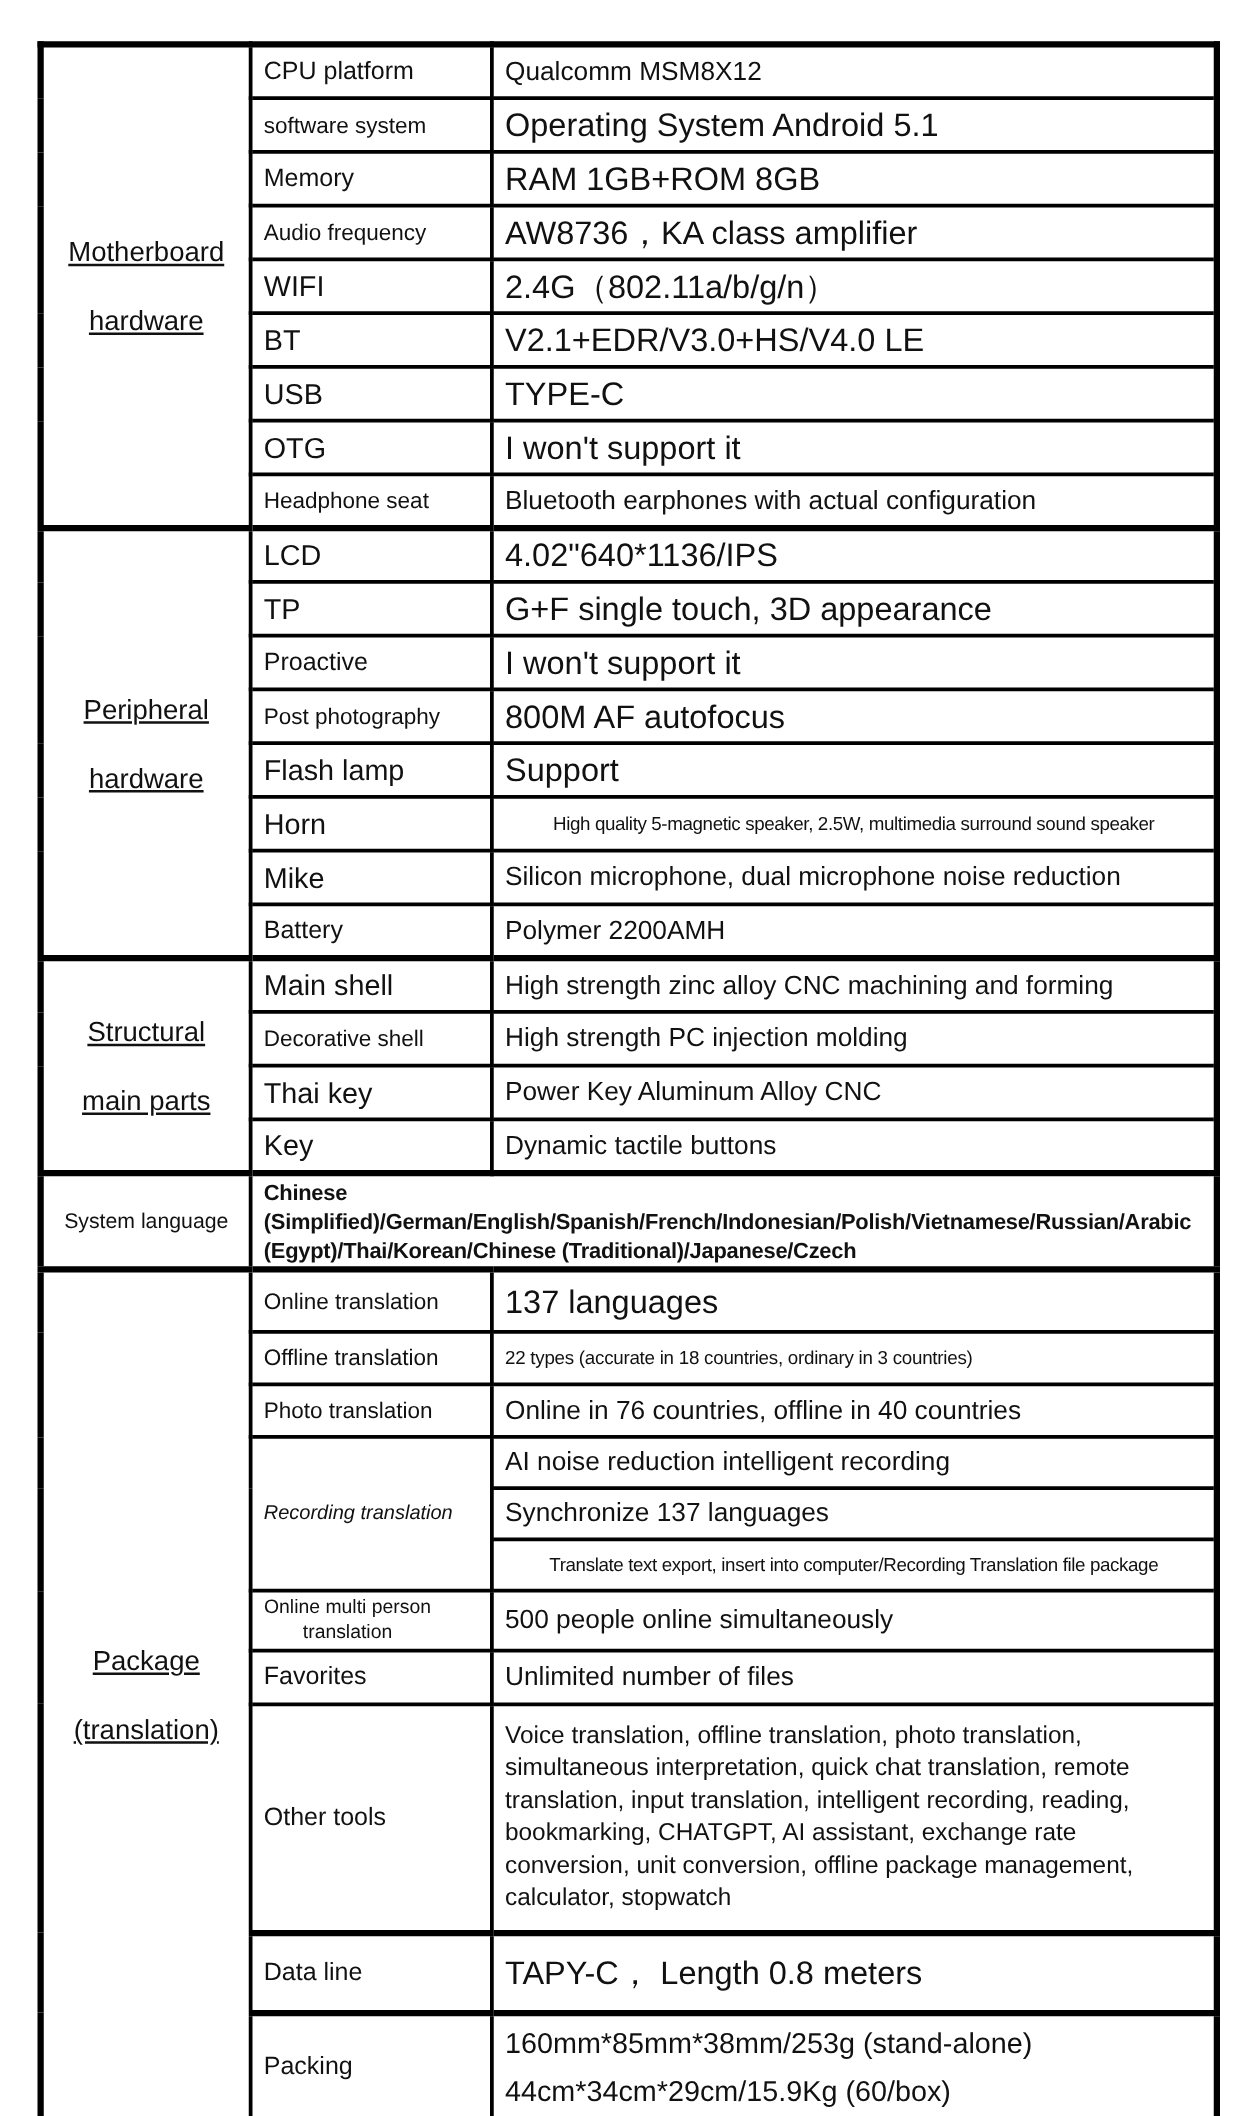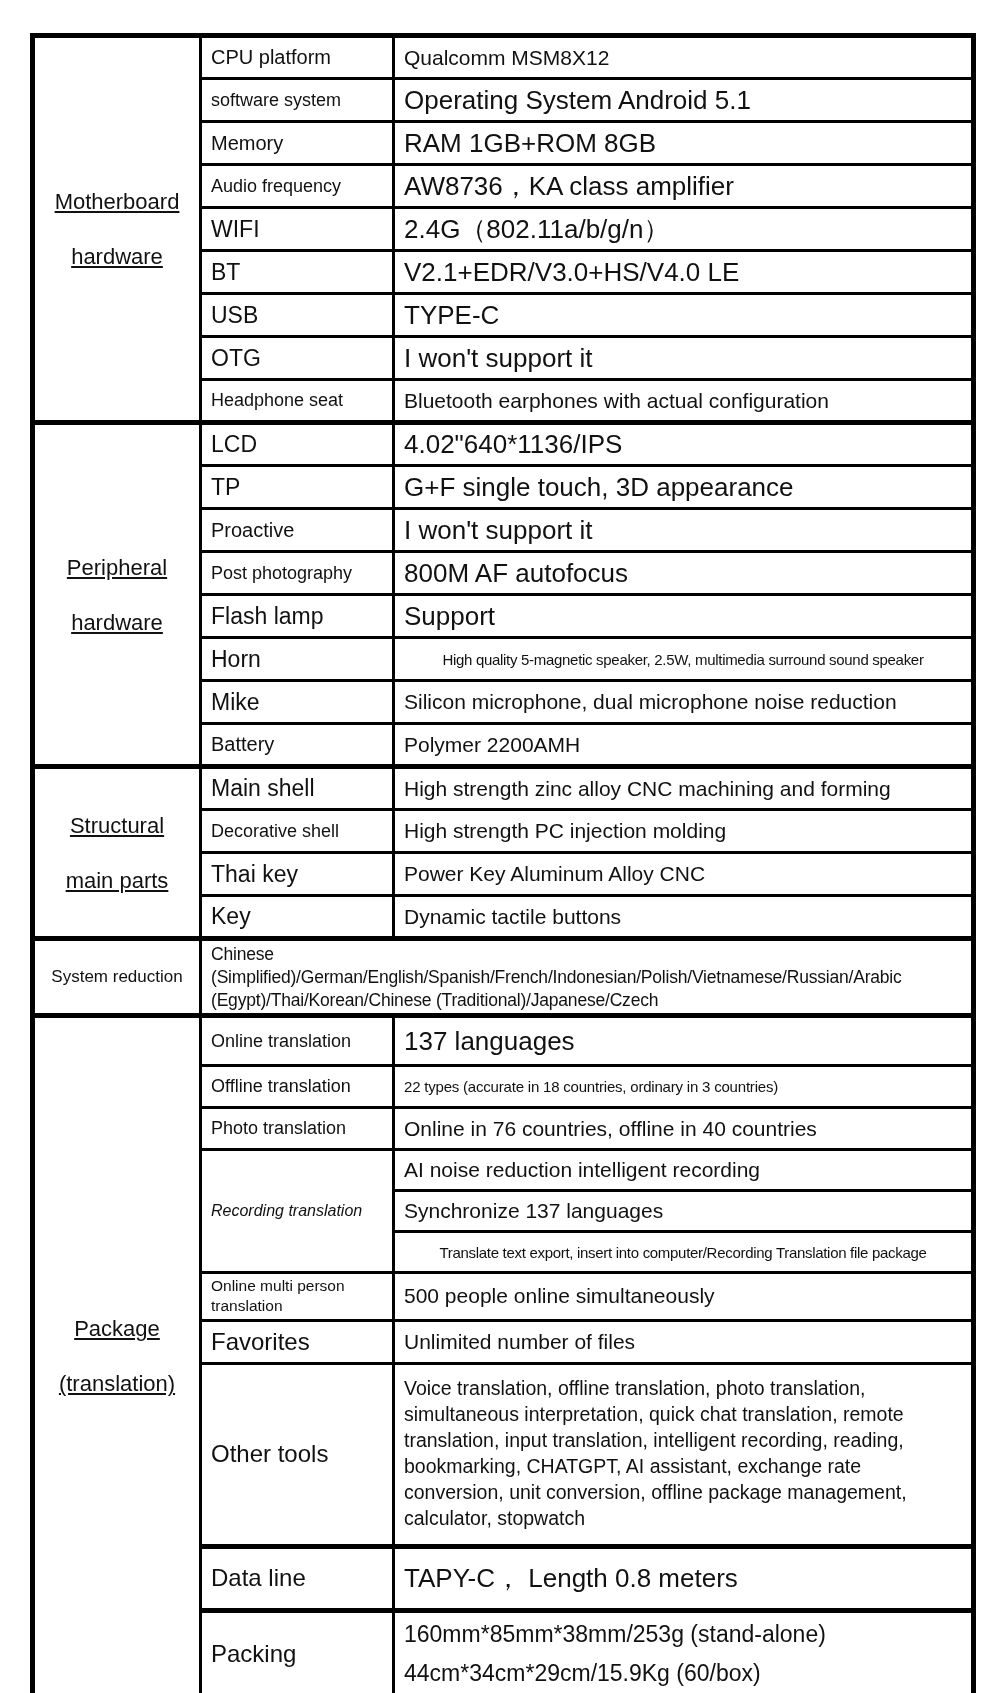--- a/index.html
+++ b/index.html
@@ -20,35 +20,35 @@
   tr.sec-top > td{border-top:5px solid #000;}
 
   
   .cat{text-align:center;padding:2px 4px;}
   .cat-inner{margin:0 auto;font-size:22px;line-height:2.5;text-decoration:underline;}
   .w140{max-width:142px} .w130{max-width:132px} .w120{max-width:122px}
   .cat-sm{font-size:17px;line-height:1.2;}
 
   
   .lbl{text-align:left;margin-left:32px;}
-  .l-xl{font-size:24px}
+  .l-xl{font-size:20px}
   .l-lg{font-size:23px}
   .l-md{font-size:20px}
   .l-sm{font-size:18px}
   .l-xs{font-size:15.5px;line-height:1.3}
-  .lbl-narrow{max-width:134px;}
+  .lbl-narrow{max-width:134px;text-align:center;}
   .rec-lbl{font-size:16px;line-height:2.4;font-style:italic;}
 
   
   .val{text-align:left;}
   .v-xl{font-size:26px}
   .v-lg{font-size:21px}
   .v-md{font-size:15px;letter-spacing:-0.2px}
   .v-sm{font-size:15px;letter-spacing:-0.3px;white-space:nowrap;text-align:center;}
-  .v-2l{font-size:17.5px;line-height:1.3;letter-spacing:-0.2px;}
+  .v-2l{font-size:17.5px;line-height:1.3;letter-spacing:-0.2px;font-weight:bold;}
   .ot{font-size:19.5px;line-height:1.33;}
   .pk{font-size:23px;line-height:1.7;}
 </style>
 </head>
 <body>
 
 <div class="table-wrap">
 <table>
   <colgroup>
         <col class="c1">
@@ -147,21 +147,21 @@
   <tr>
     <td class="lbl l-lg">Thai key</td>
     <td class="val v-lg">Power Key Aluminum Alloy CNC</td>
   </tr>
   <tr>
     <td class="lbl l-lg">Key</td>
     <td class="val v-lg">Dynamic tactile buttons</td>
   </tr>
 
   <tr class="sec-top h44">
-    <td class="cat cat-sm">System reduction</td>
+    <td class="cat cat-sm">System language</td>
     <td class="val v-2l" colspan="2">Chinese (Simplified)/German/English/Spanish/French/Indonesian/Polish/Vietnamese/Russian/Arabic (Egypt)/Thai/Korean/Chinese (Traditional)/Japanese/Czech</td>
   </tr>
 
   <tr class="sec-top h50">
     <td class="cat" rowspan="11">
       <div class="cat-inner w140">Package (translation)</div>
     </td>
     <td class="lbl l-sm">Online translation</td>
     <td class="val v-xl">137 languages</td>
   </tr>

